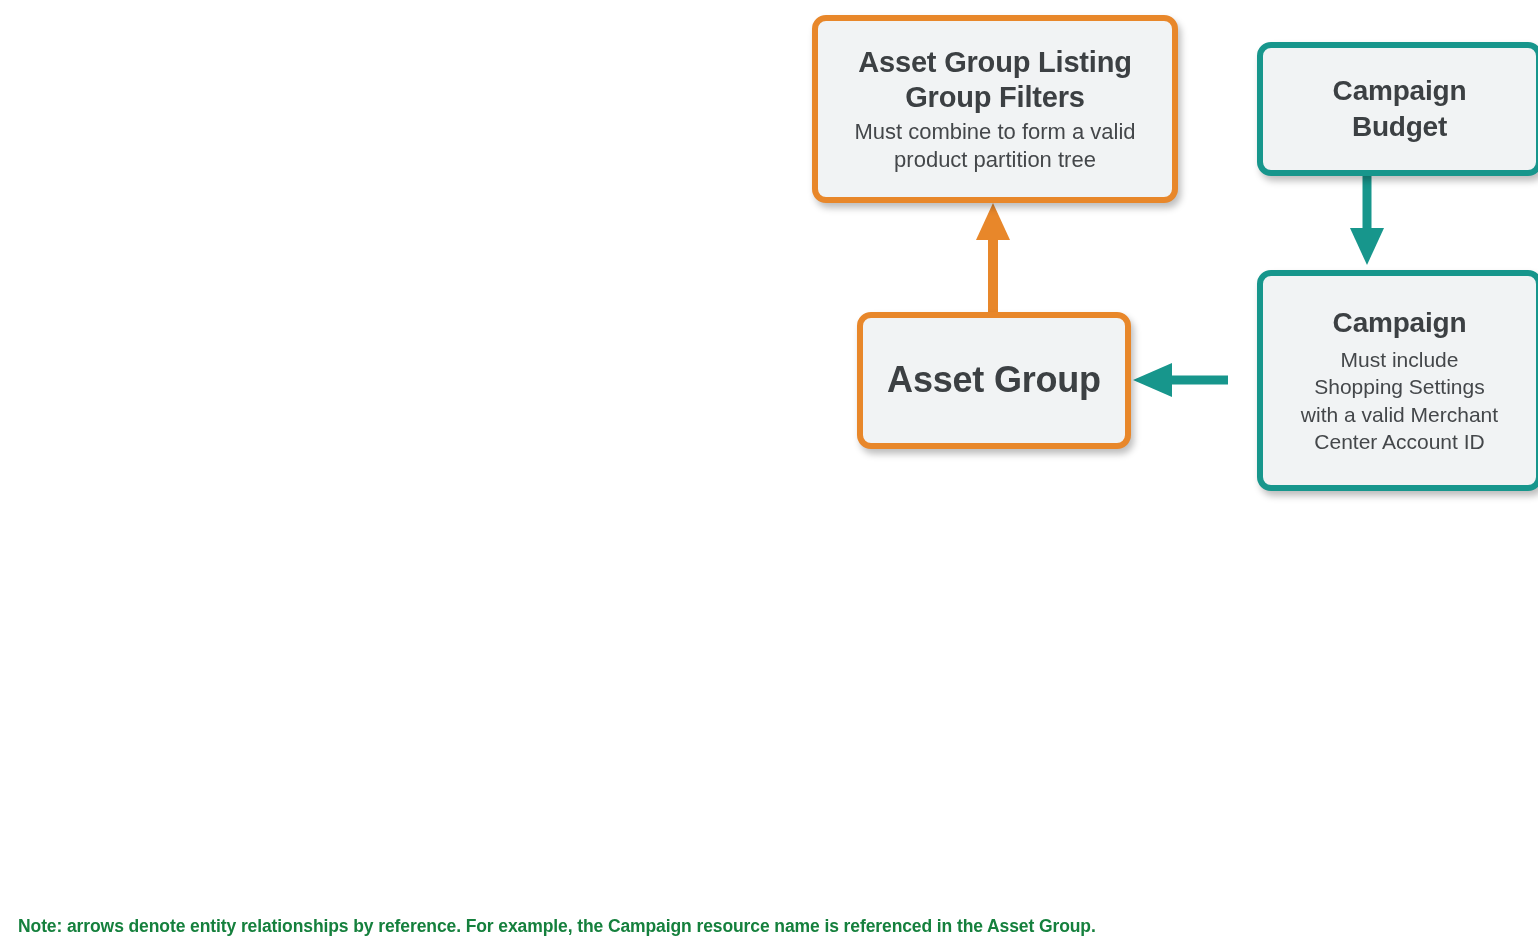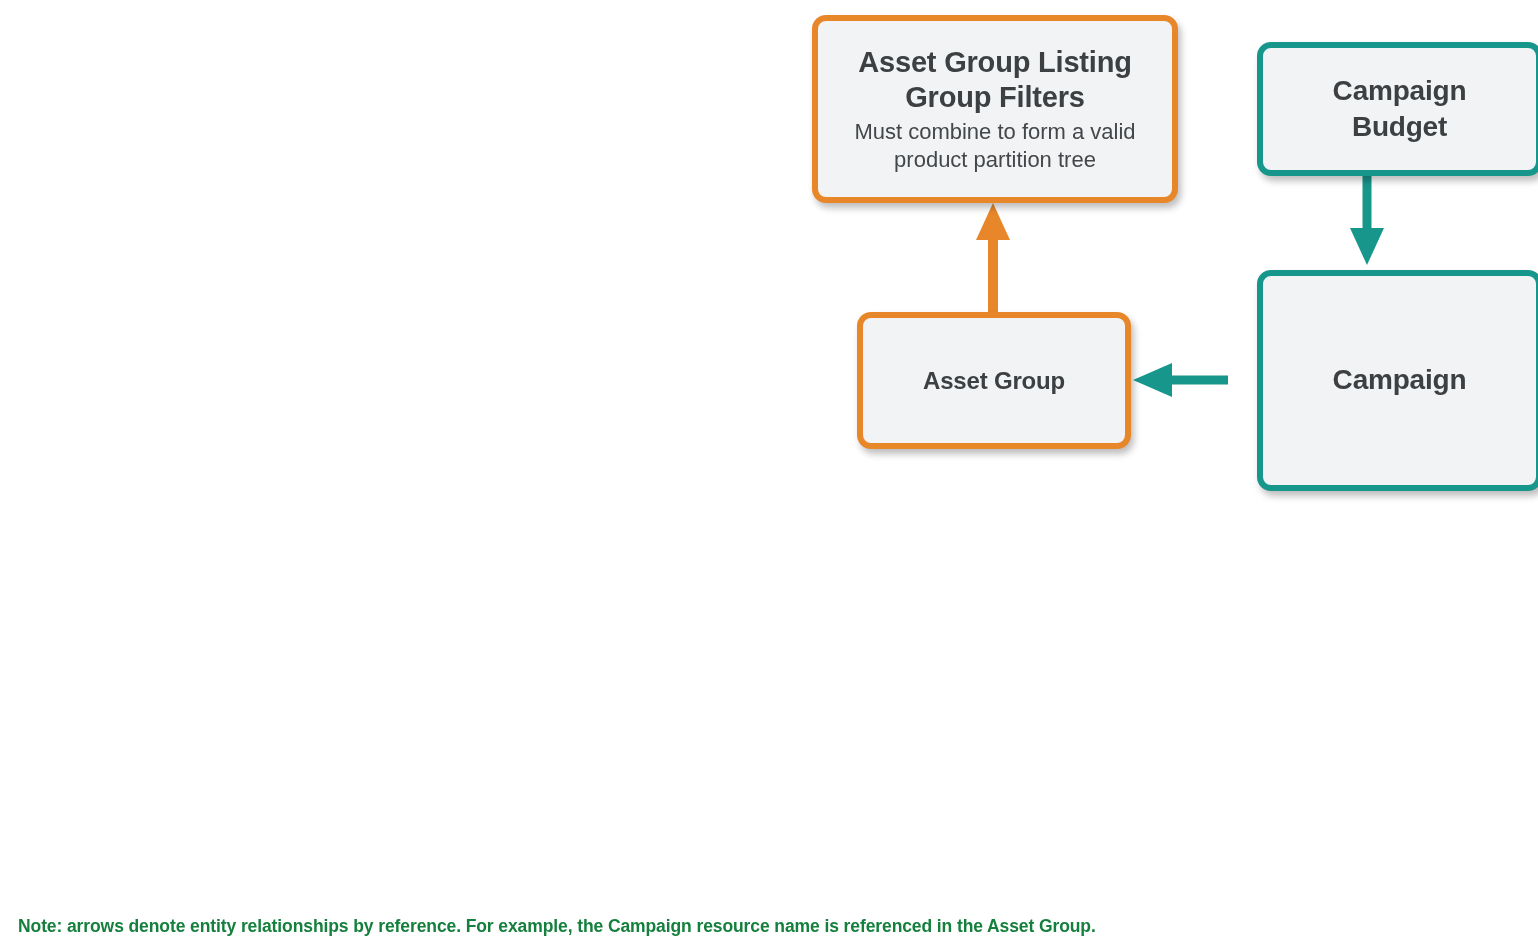--- a/index.html
+++ b/index.html
@@ -69,21 +69,21 @@
     white-space: pre-line;
   }
 
   
   #node-aglgf   { left: 812px;  top: 15px;  width: 366px; height: 188px; }
   #node-ag      { left: 857px;  top: 312px; width: 274px; height: 137px; }
   #node-budget  { left: 1224px; top: 42px;  width: 285px; height: 134px; }
   #node-camp    { left: 1224px; top: 270px; width: 285px; height: 221px; }
 
   #node-aglgf .node-title   { font-size: 29px; }
-  #node-ag .node-title      { font-size: 24px; }
+  #node-ag .node-title      { font-size: 36px; }
   #node-budget .node-title  { font-size: 28px; line-height: 1.28; }
   #node-camp .node-title    { font-size: 28px; }
   #node-camp .node-subtitle { font-size: 21px; line-height: 1.3; margin-top: 6px; }
 
   
   #footer-note {
     position: absolute;
     left: 18px;
     top: 916px;
     font-size: 17.5px;
@@ -127,17 +127,21 @@
     <div class="node-title">Asset Group</div>
   </div>
 
   <div class="node teal" id="node-budget">
     <div class="node-title">Campaign
 Budget</div>
   </div>
 
   <div class="node teal" id="node-camp">
     <div class="node-title">Campaign</div>
+    <div class="node-subtitle">Must include
+Shopping Settings
+with a valid Merchant
+Center Account ID</div>
   </div>
 
   <div id="footer-note">Note: arrows denote entity relationships by reference. For example, the Campaign resource name is referenced in the Asset Group.</div>
 
 </div>
 
 </body></html>

